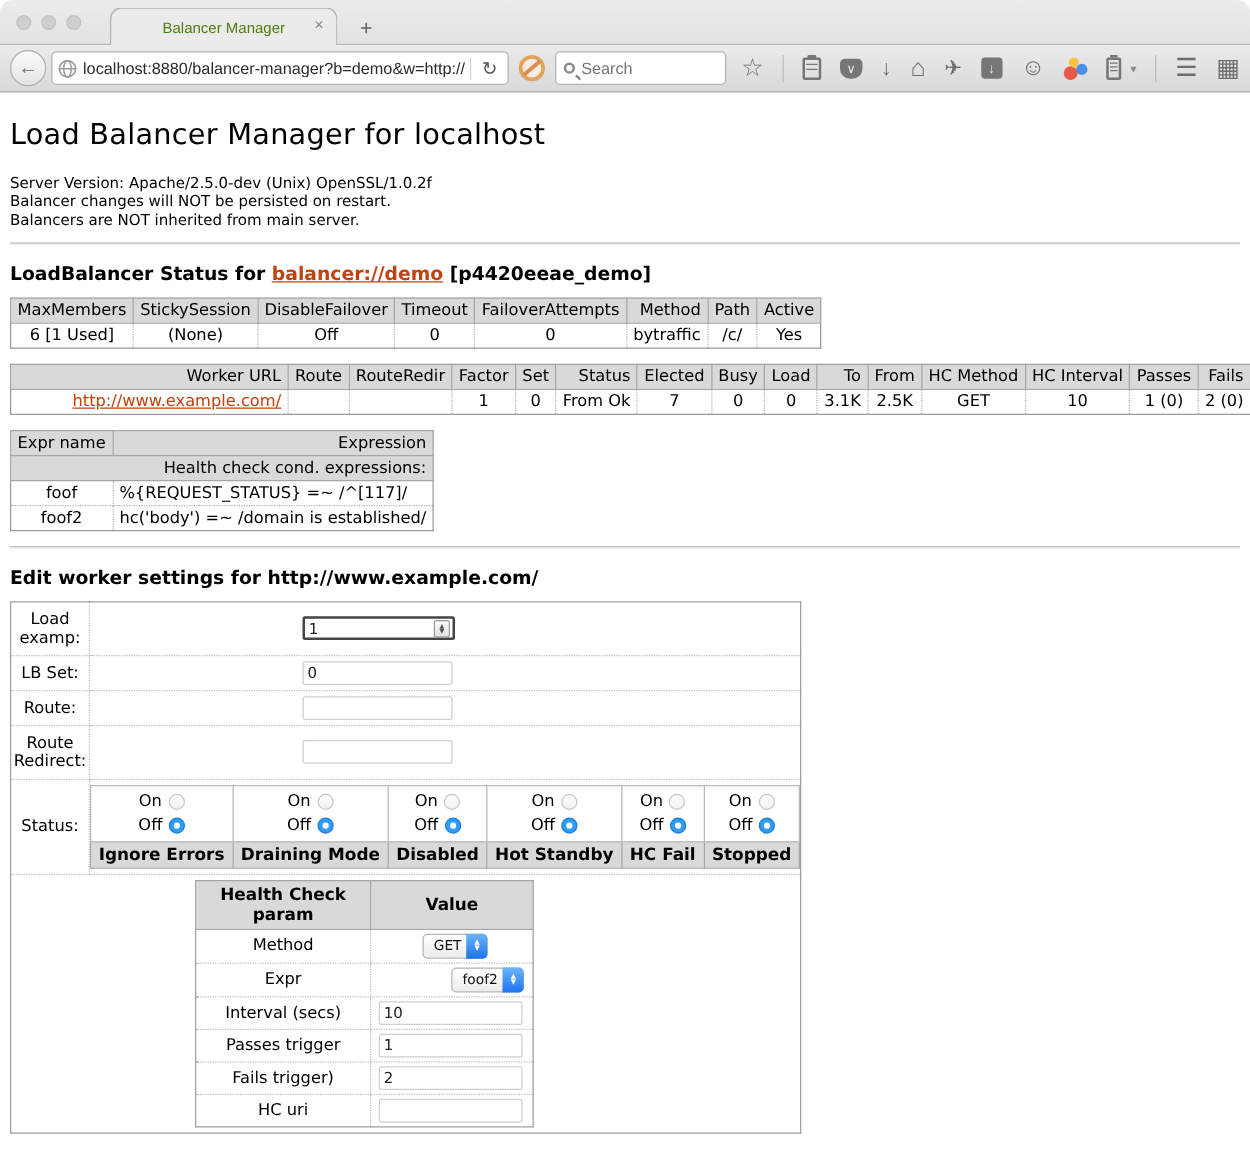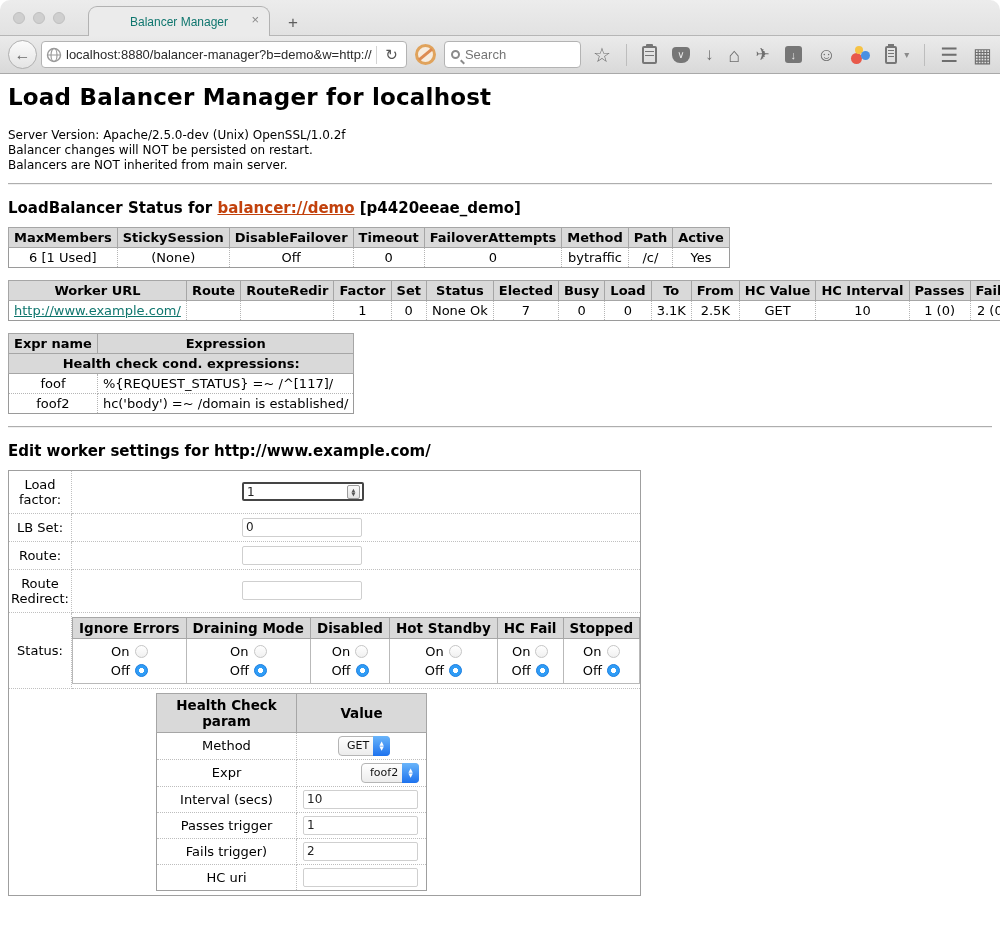--- a/index.html
+++ b/index.html
@@ -6,21 +6,21 @@
   html,body { background:#ffffff; }
   body { width:1000px; height:927px; font-family:"DejaVu Sans", sans-serif; position:relative; overflow:hidden; }
 
   .window { width:1000px; height:927px; border-radius:10px 10px 0 0; overflow:hidden; background:#fff; }
 
   
   .titlebar { height:36px; background:linear-gradient(#ececec,#e2e2e2); border-bottom:1px solid #b6b6b6; position:relative; font-family:"Liberation Sans", sans-serif; }
   .traffic { position:absolute; top:12px; left:13px; display:flex; gap:8px; }
   .light { width:12px; height:12px; border-radius:50%; background:#cfcfcf; border:1px solid #c0c0c0; }
   .tab { position:absolute; left:88px; bottom:-1px; width:182px; height:30px; background:#ebebeb; border:1px solid #b2b2b2; border-bottom:none; border-radius:9px 9px 0 0; display:flex; align-items:center; justify-content:center; }
-  .tab-title { font-size:12px; color:#0f766e; }
+  .tab-title { font-size:12px; color:#4d7c0f; }
   .tab-close { position:absolute; right:10px; top:6px; font-size:13px; color:#8a8a8a; line-height:1; }
   .newtab { position:absolute; left:288px; bottom:4px; font-size:17px; color:#5e5e5e; line-height:1; }
 
   .navbar { height:38px; background:linear-gradient(#ebebeb,#d9d9d9); border-bottom:1px solid #a9a9a9; display:flex; align-items:center; padding:0 8px; gap:8px; font-family:"Liberation Sans", sans-serif; }
   .backbtn { width:29px; height:29px; border-radius:50%; background:linear-gradient(#fbfbfb,#e4e4e4); border:1px solid #b0b0b0; color:#6b6b6b; font-size:16px; display:flex; align-items:center; justify-content:center; flex:0 0 auto; margin-right:-4px; z-index:2; }
   .urlbar { width:390px; height:27px; background:#fff; border:1px solid #b3b3b3; border-radius:4px; display:flex; align-items:center; padding:0 4px; gap:4px; }
   .globe { flex:0 0 auto; }
   .urlinput { flex:1; border:none; outline:none; font-size:13px; color:#2b2b2b; font-family:"Liberation Sans", sans-serif; background:transparent; min-width:0; }
   .urlsep { width:1px; height:18px; background:#d4d4d4; }
   .reload { font-size:15px; color:#555; padding:0 4px; }
@@ -43,29 +43,29 @@
   .dots .d-yellow { width:8px; height:8px; background:#f6c345; left:4px; top:0; }
   .dots .d-blue { width:9px; height:9px; background:#4a90e2; right:0; top:5px; }
   .battery { width:12px; height:18px; border:2px solid #767676; border-radius:2px; position:relative; }
   .battery::before { content:""; position:absolute; top:-4px; left:1px; width:6px; height:2px; background:#767676; }
   .battery::after { content:""; position:absolute; top:2px; left:1px; width:6px; height:1.5px; background:#767676; box-shadow:0 3px 0 #767676, 0 6px 0 #767676; }
   .caret { font-size:10px; color:#8a8a8a; margin-left:-8px; }
   .vsep { width:1px; height:22px; background:#bdbdbd; }
 
   
   .content { padding:0 8px; color:#000; }
-  h1.pagetitle { font-size:23px; font-weight:bold; margin:10px 0 18px 0; letter-spacing:0.2px; }
+  h1.pagetitle { font-size:23px; font-weight:normal; margin:21px 0 18px 0; letter-spacing:0.2px; }
   .serverinfo div { font-size:12px; line-height:15.2px; }
   hr.thin { border:none; border-top:1px solid #aeaeae; border-bottom:1px solid #f0f0f0; margin:9px 0; }
   h3.sect { font-size:15px; font-weight:bold; margin:14px 0 10px 0; }
   a.plink { color:#c2410c; text-decoration:underline; font-weight:bold; }
-  a.wlink { color:#0f766e; text-decoration:underline; }
+  a.wlink { color:#c2410c; text-decoration:underline;margin-left:44px; }
 
   table.data { border-collapse:collapse; border:1px solid #9a9a9a; margin-bottom:12px; }
-  table.data th { background:#d9d9d9; border:1px solid #a6a6a6; font-size:13px; font-weight:bold; padding:2px 5px; white-space:nowrap; }
+  table.data th { background:#d9d9d9; border:1px solid #a6a6a6; font-size:13px; font-weight:normal; padding:2px 5px; white-space:nowrap;text-align:right; }
   table.data td { border:1px dotted #b5b5b5; font-size:13px; padding:2px 5px; text-align:center; white-space:nowrap; }
   table.data td.left { text-align:left; }
 
   
   table.form { width:565px; border-collapse:collapse; border:1px solid #9f9f9f; margin-top:6px; }
   table.form > tbody > tr > td { border:1px dotted #c0c0c0; font-size:13px; }
   td.flabel { width:100px; text-align:center; padding:6px 2px; }
   td.ffield { padding:3px 0 3px 170px; }
   .inp { width:120px; height:19px; border:1px solid #cfcfcf; border-radius:2px; font-size:12px; font-family:"DejaVu Sans",sans-serif; padding:0 3px; color:#222; background:#fff; }
   .numwrap { position:relative; display:inline-block; }
@@ -198,33 +198,33 @@
         <th>Route</th>
         <th>RouteRedir</th>
         <th>Factor</th>
         <th>Set</th>
         <th>Status</th>
         <th>Elected</th>
         <th>Busy</th>
         <th>Load</th>
         <th>To</th>
         <th>From</th>
-        <th>HC Value</th>
+        <th>HC Method</th>
         <th>HC Interval</th>
         <th>Passes</th>
         <th>Fails</th>
 
       </tr>
       <tr>
         <td class="left"><a href="#" class="wlink">http://www.example.com/</a></td>
         <td></td>
         <td></td>
         <td>1</td>
         <td>0</td>
-        <td>None Ok</td>
+        <td>From Ok</td>
         <td>7</td>
         <td>0</td>
         <td>0</td>
         <td>3.1K</td>
         <td>2.5K</td>
         <td>GET</td>
         <td>10</td>
         <td>1 (0)</td>
         <td>2 (0)</td>
 
@@ -252,21 +252,21 @@
     </tbody>
       </table>
 
     <hr class="thin">
 
     <h3 class="sect">Edit worker settings for http://www.example.com/</h3>
 
     <table class="form">
       <tbody>
       <tr>
-        <td class="flabel">Load factor:</td>
+        <td class="flabel">Load examp:</td>
         <td class="ffield">
           <span class="numwrap">
             <input class="inp focused" value="1" style="">
             <span class="spinner">
                   <span>▲</span>
                   <span>▼</span>
                 </span>
           </span>
         </td>
       </tr>
@@ -281,89 +281,89 @@
       <tr>
         <td class="flabel">Route Redirect:</td>
         <td class="ffield"><input class="inp" value="" style=""></td>
       </tr>
       <tr>
         <td class="flabel">Status:</td>
         <td style="padding:2px 0 2px 0px;">
           <table class="status">
             <tbody>
                   <tr>
+              <td>
+                <span class="radioline">
+                        <span>On</span>
+                        <span class="radio"></span>
+                      </span>
+                <span class="radioline">
+                        <span>Off</span>
+                        <span class="radio checked"></span>
+                      </span>
+              </td>
+              <td>
+                <span class="radioline">
+                        <span>On</span>
+                        <span class="radio"></span>
+                      </span>
+                <span class="radioline">
+                        <span>Off</span>
+                        <span class="radio checked"></span>
+                      </span>
+              </td>
+              <td>
+                <span class="radioline">
+                        <span>On</span>
+                        <span class="radio"></span>
+                      </span>
+                <span class="radioline">
+                        <span>Off</span>
+                        <span class="radio checked"></span>
+                      </span>
+              </td>
+              <td>
+                <span class="radioline">
+                        <span>On</span>
+                        <span class="radio"></span>
+                      </span>
+                <span class="radioline">
+                        <span>Off</span>
+                        <span class="radio checked"></span>
+                      </span>
+              </td>
+              <td>
+                <span class="radioline">
+                        <span>On</span>
+                        <span class="radio"></span>
+                      </span>
+                <span class="radioline">
+                        <span>Off</span>
+                        <span class="radio checked"></span>
+                      </span>
+              </td>
+              <td>
+                <span class="radioline">
+                        <span>On</span>
+                        <span class="radio"></span>
+                      </span>
+                <span class="radioline">
+                        <span>Off</span>
+                        <span class="radio checked"></span>
+                      </span>
+              </td>
+            </tr>
+            <tr>
               <th>Ignore Errors</th>
               <th>Draining Mode</th>
               <th>Disabled</th>
               <th>Hot Standby</th>
               <th>HC Fail</th>
               <th>Stopped</th>
             </tr>
-            <tr>
-              <td>
-                <span class="radioline">
-                        <span>On</span>
-                        <span class="radio"></span>
-                      </span>
-                <span class="radioline">
-                        <span>Off</span>
-                        <span class="radio checked"></span>
-                      </span>
-              </td>
-              <td>
-                <span class="radioline">
-                        <span>On</span>
-                        <span class="radio"></span>
-                      </span>
-                <span class="radioline">
-                        <span>Off</span>
-                        <span class="radio checked"></span>
-                      </span>
-              </td>
-              <td>
-                <span class="radioline">
-                        <span>On</span>
-                        <span class="radio"></span>
-                      </span>
-                <span class="radioline">
-                        <span>Off</span>
-                        <span class="radio checked"></span>
-                      </span>
-              </td>
-              <td>
-                <span class="radioline">
-                        <span>On</span>
-                        <span class="radio"></span>
-                      </span>
-                <span class="radioline">
-                        <span>Off</span>
-                        <span class="radio checked"></span>
-                      </span>
-              </td>
-              <td>
-                <span class="radioline">
-                        <span>On</span>
-                        <span class="radio"></span>
-                      </span>
-                <span class="radioline">
-                        <span>Off</span>
-                        <span class="radio checked"></span>
-                      </span>
-              </td>
-              <td>
-                <span class="radioline">
-                        <span>On</span>
-                        <span class="radio"></span>
-                      </span>
-                <span class="radioline">
-                        <span>Off</span>
-                        <span class="radio checked"></span>
-                      </span>
-              </td>
-            </tr>
           </tbody>
               </table>
         </td>
       </tr>
       <tr>
         <td colspan="2" style="border-bottom:none;">
           <table class="hc">
             <tbody>
                   <tr>
               <th style="width:140px">Health Check param</th>

